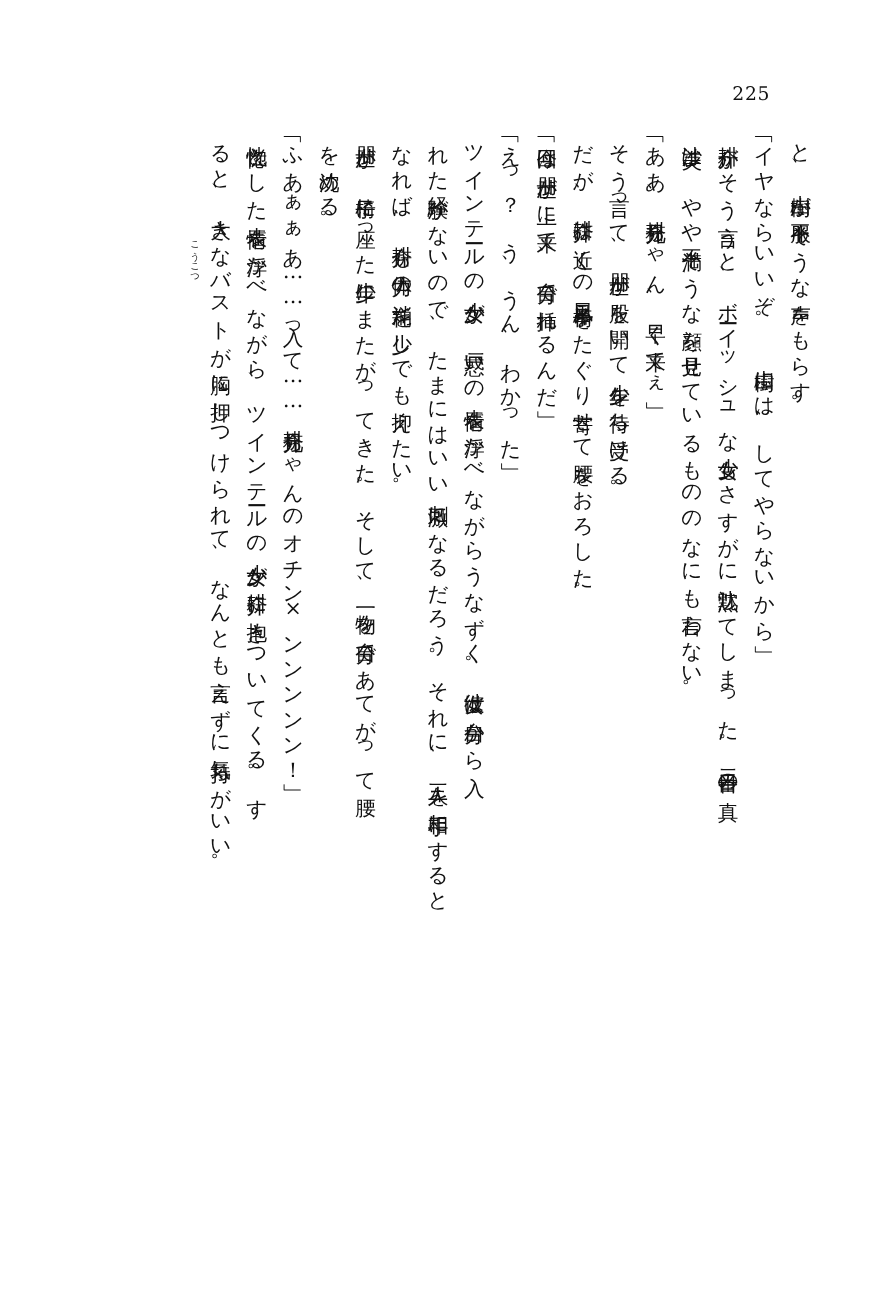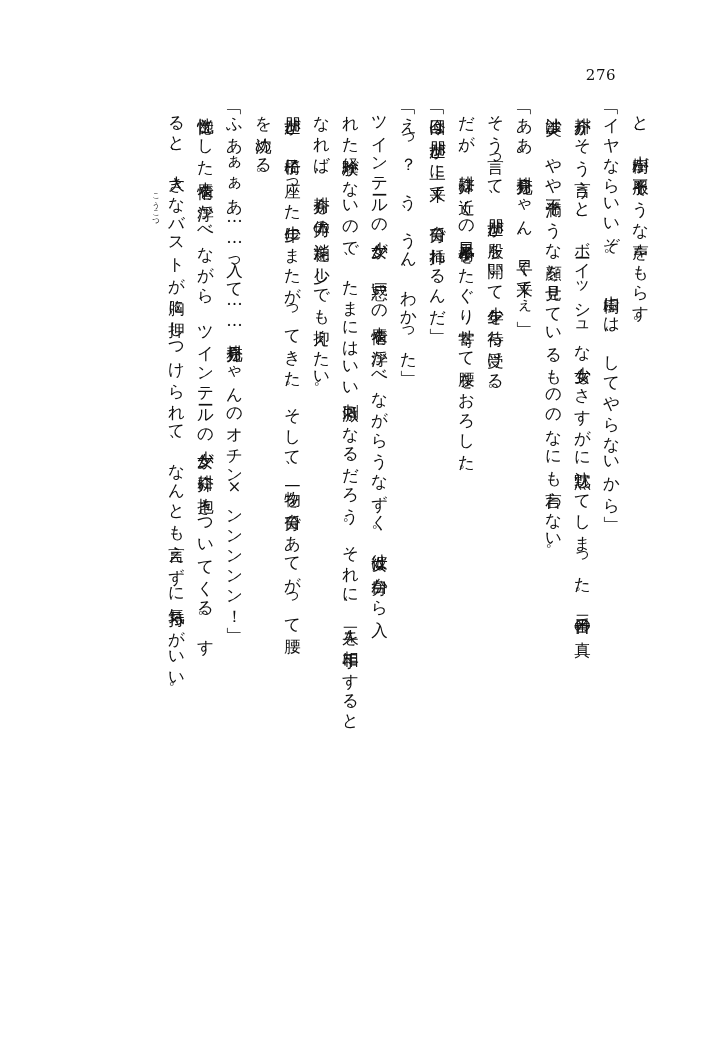--- a/index.html
+++ b/index.html
@@ -79,21 +79,21 @@
     letter-spacing: 0px;
     line-height: 1;
     color: #111111;
   }
 </style>
 </head>
 <body>
 
 <div id="page">
 
-  <div id="page-number">276</div>
+  <div id="page-number">225</div>
 
   <div id="body-text">
     <div class="vline">と、由樹が不服そうな声をもらす。</div>
     <div class="vline dialog">「イヤならいいぞ。　由樹には、してやらないから」</div>
     <div class="vline">耕介がそう言うと、ボーイッシュな少女もさすがに沈黙してしまった。二番目の真</div>
     <div class="vline">沙美は、やや不満そうな顔を見せているもののなにも言わない。</div>
     <div class="vline dialog">「ああ、耕介兄ちゃん、早く来てぇ」</div>
     <div class="vline">そう言って、朋世が股を開いて少年を待ち受ける。</div>
     <div class="vline">だが、耕介は近くの風呂椅子をたぐり寄せて腰をおろした。</div>
     <div class="vline dialog">「今回は朋世が上に来て、自分で挿れるんだ」</div>

